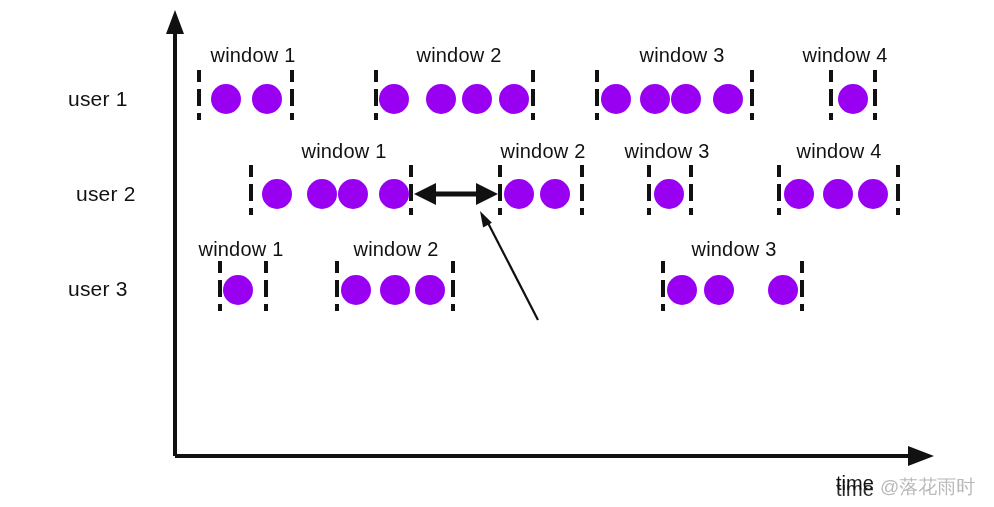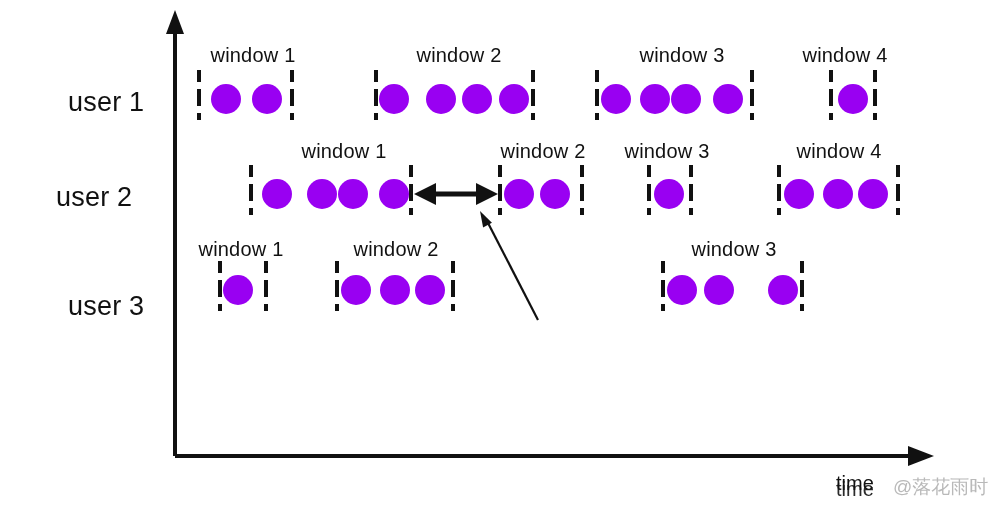--- a/index.html
+++ b/index.html
@@ -9,21 +9,21 @@
     font-family:"Liberation Sans", sans-serif;
     overflow:hidden;
     position:relative;
   }
   #stage{position:absolute;left:0;top:0;width:994px;height:507px;}
   svg{position:absolute;left:0;top:0;}
   .axis-line{stroke:#111111;stroke-width:4;fill:none;}
   .axis-head{fill:#111111;}
   .row-label{
     position:absolute;
-    font-size:27px;
+    font-size:21px;
     color:#111111;
     white-space:nowrap;
     letter-spacing:0.2px;
   }
   .win-label{
     position:absolute;
     font-size:20px;
     color:#111111;
     white-space:nowrap;
     transform:translateX(-50%);
@@ -60,21 +60,20 @@
     font-size:20px;
     color:#111111;
     white-space:nowrap;
   }
   .axis-title.ghost{color:#2b2b2b;}
   .watermark{
     position:absolute;
     font-size:19px;
     color:#b9b9b9;
     white-space:nowrap;
-    margin-left:13px;
   }
 </style>
 </head>
 <body>
 
 <div id="stage">
 
   <svg width="994" height="507">
 
     <line id="y-axis" class="axis-line" x1="175" y1="456" x2="175" y2="26"></line>
@@ -109,21 +108,21 @@
       <div class="bracket" style="left: 597px; top: 70px; height: 58px;"></div>
       <div class="bracket" style="left: 752px; top: 70px; height: 58px;"></div>
       <div class="dot" style="left: 616px; top: 99px; width: 30px; height: 30px; background: rgb(153, 0, 242);"></div>
       <div class="dot" style="left: 655px; top: 99px; width: 30px; height: 30px; background: rgb(153, 0, 242);"></div>
       <div class="dot" style="left: 686px; top: 99px; width: 30px; height: 30px; background: rgb(153, 0, 242);"></div>
       <div class="dot" style="left: 728px; top: 99px; width: 30px; height: 30px; background: rgb(153, 0, 242);"></div>
       <div class="win-label" style="left: 845px; top: 44px;">window 4</div>
       <div class="bracket" style="left: 831px; top: 70px; height: 58px;"></div>
       <div class="bracket" style="left: 875px; top: 70px; height: 58px;"></div>
       <div class="dot" style="left: 853px; top: 99px; width: 30px; height: 30px; background: rgb(153, 0, 242);"></div>
-      <div class="row-label" style="left: 56px; top: 182px;">user 2</div>
+      <div class="row-label" style="left: 76px; top: 182px;">user 2</div>
       <div class="win-label" style="left: 344px; top: 140px;">window 1</div>
       <div class="bracket" style="left: 251px; top: 165px; height: 58px;"></div>
       <div class="bracket" style="left: 411px; top: 165px; height: 58px;"></div>
       <div class="dot" style="left: 277px; top: 194px; width: 30px; height: 30px; background: rgb(153, 0, 242);"></div>
       <div class="dot" style="left: 322px; top: 194px; width: 30px; height: 30px; background: rgb(153, 0, 242);"></div>
       <div class="dot" style="left: 353px; top: 194px; width: 30px; height: 30px; background: rgb(153, 0, 242);"></div>
       <div class="dot" style="left: 394px; top: 194px; width: 30px; height: 30px; background: rgb(153, 0, 242);"></div>
       <div class="win-label" style="left: 543px; top: 140px;">window 2</div>
       <div class="bracket" style="left: 500px; top: 165px; height: 58px;"></div>
       <div class="bracket" style="left: 582px; top: 165px; height: 58px;"></div>
@@ -132,21 +131,21 @@
       <div class="win-label" style="left: 667px; top: 140px;">window 3</div>
       <div class="bracket" style="left: 649px; top: 165px; height: 58px;"></div>
       <div class="bracket" style="left: 691px; top: 165px; height: 58px;"></div>
       <div class="dot" style="left: 669px; top: 194px; width: 30px; height: 30px; background: rgb(153, 0, 242);"></div>
       <div class="win-label" style="left: 839px; top: 140px;">window 4</div>
       <div class="bracket" style="left: 779px; top: 165px; height: 58px;"></div>
       <div class="bracket" style="left: 898px; top: 165px; height: 58px;"></div>
       <div class="dot" style="left: 799px; top: 194px; width: 30px; height: 30px; background: rgb(153, 0, 242);"></div>
       <div class="dot" style="left: 838px; top: 194px; width: 30px; height: 30px; background: rgb(153, 0, 242);"></div>
       <div class="dot" style="left: 873px; top: 194px; width: 30px; height: 30px; background: rgb(153, 0, 242);"></div>
-      <div class="row-label" style="left: 68px; top: 277px; margin-top: 14px;">user 3</div>
+      <div class="row-label" style="left: 68px; top: 277px;">user 3</div>
       <div class="win-label" style="left: 241px; top: 238px;">window 1</div>
       <div class="bracket" style="left: 220px; top: 261px; height: 58px;"></div>
       <div class="bracket" style="left: 266px; top: 261px; height: 58px;"></div>
       <div class="dot" style="left: 238px; top: 290px; width: 30px; height: 30px; background: rgb(153, 0, 242);"></div>
       <div class="win-label" style="left: 396px; top: 238px;">window 2</div>
       <div class="bracket" style="left: 337px; top: 261px; height: 58px;"></div>
       <div class="bracket" style="left: 453px; top: 261px; height: 58px;"></div>
       <div class="dot" style="left: 356px; top: 290px; width: 30px; height: 30px; background: rgb(153, 0, 242);"></div>
       <div class="dot" style="left: 395px; top: 290px; width: 30px; height: 30px; background: rgb(153, 0, 242);"></div>
       <div class="dot" style="left: 430px; top: 290px; width: 30px; height: 30px; background: rgb(153, 0, 242);"></div>

